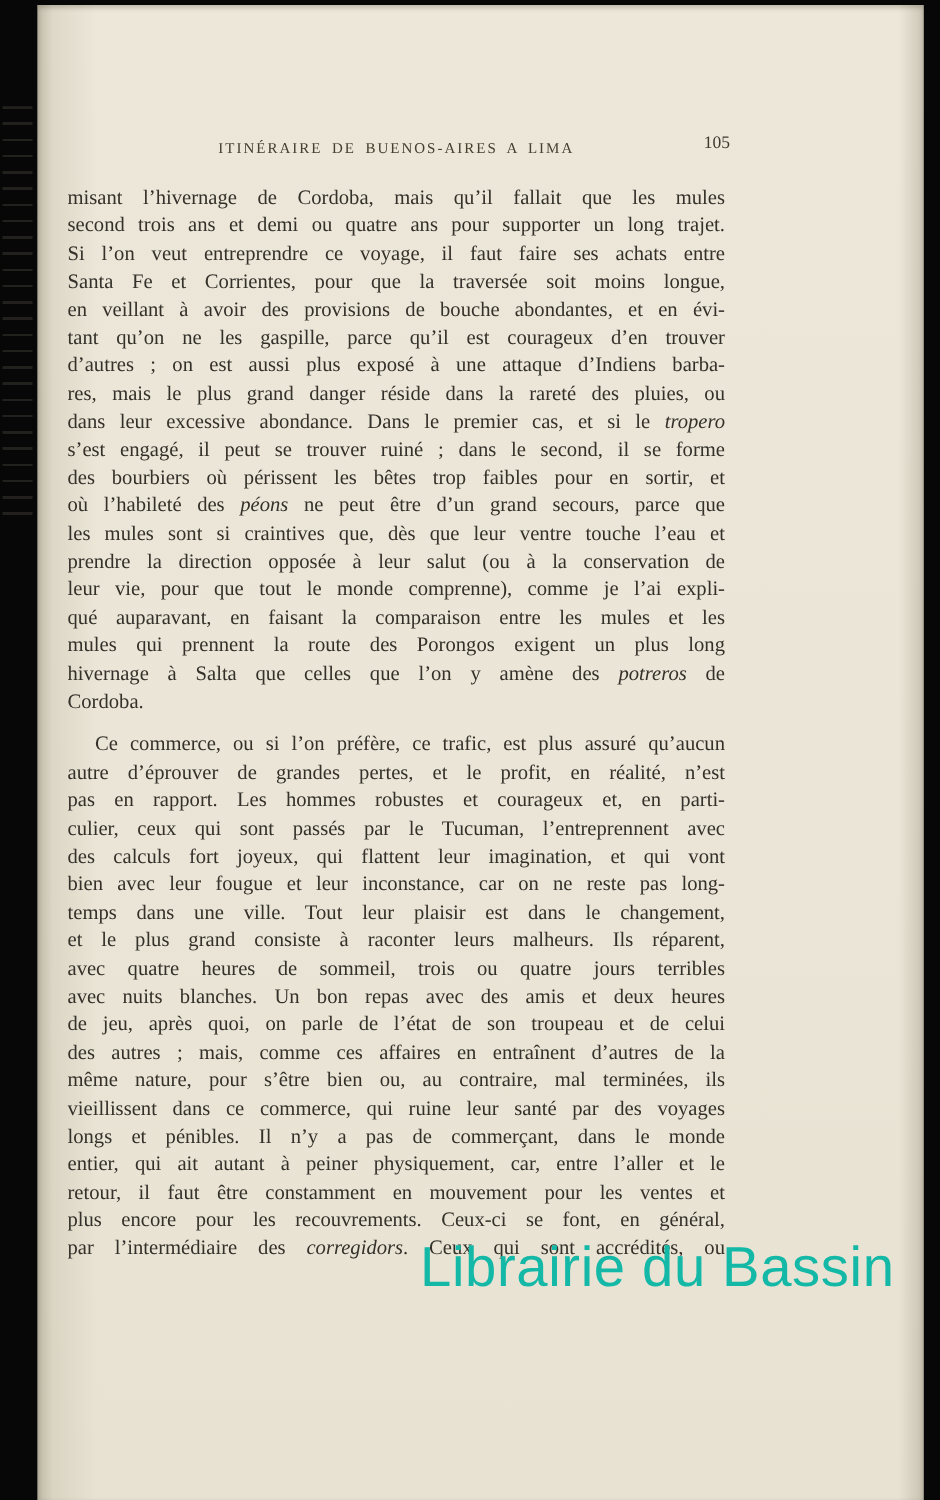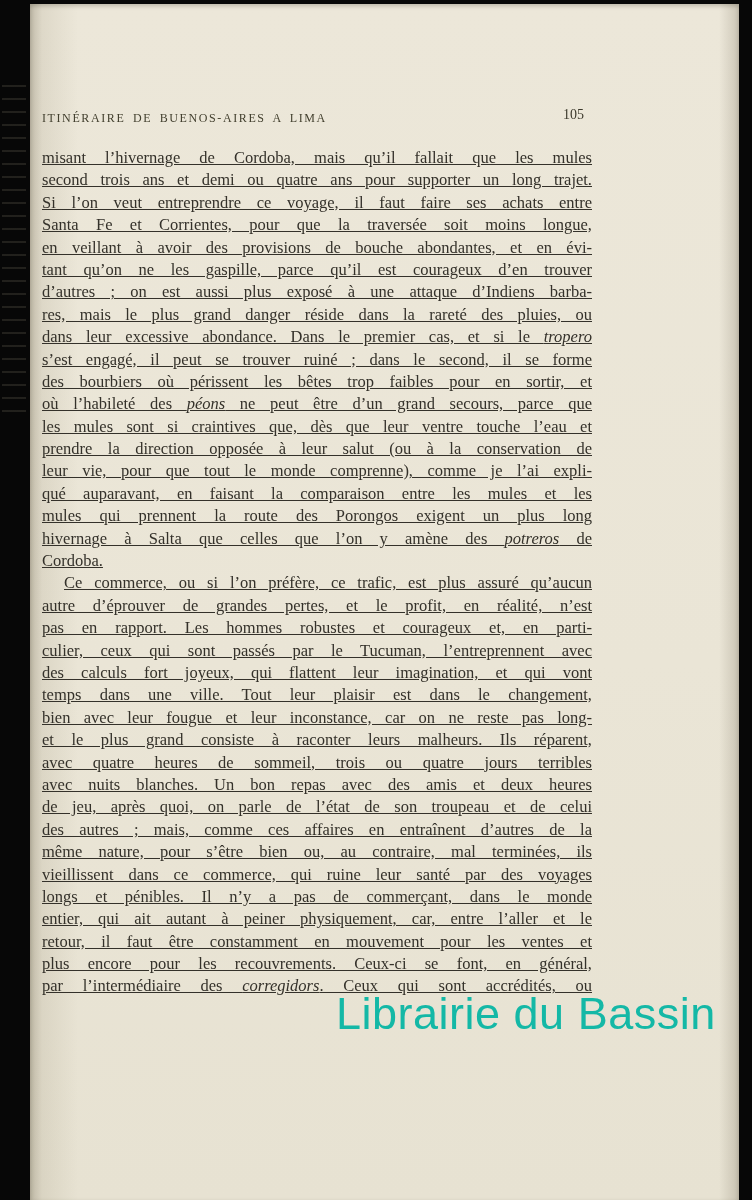--- a/index.html
+++ b/index.html
@@ -35,40 +35,40 @@
     left: 12px; top: 107px;
     width: 550px;
   }
   .running-header {
     position: relative;
     height: 16px;
   }
   .header-title {
     position: absolute;
     left: 0; right: 0;
-    text-align: left;
+    text-align: center;
     font-size: 12px;
     letter-spacing: 1.6px;
     word-spacing: 3px;
     color: #43402f;
     white-space: nowrap;
   }
   .folio {
     position: absolute;
     right: 8px; top: -4px;
     font-size: 14px;
     color: #3c392c;
   }
   .text-block {
     margin-top: 20px;
     font-size: 16.5px;
     line-height: 22.4px;
     color: #34312a;
   }
-  .par { margin: 0; text-decoration: underline; }
+  .par { margin: 12px; }
   .line {
     height: 22.4px;
     overflow: hidden;
     text-align: justify;
     text-align-last: justify;
   }
   .line.unjust { text-align-last: left; }
   .line.indent { text-indent: 22px; }
   .line em { font-style: italic; }
   .watermark {
@@ -117,22 +117,22 @@
             <div class="line"><span>mules qui prennent la route des Porongos exigent un plus long</span></div>
             <div class="line"><span>hivernage à Salta que celles que l’on y amène des </span><em>potreros</em><span> de</span></div>
             <div class="line unjust"><span>Cordoba.</span></div>
           </div>
         <div class="par">
             <div class="line indent"><span>Ce commerce, ou si l’on préfère, ce trafic, est plus assuré qu’aucun</span></div>
             <div class="line"><span>autre d’éprouver de grandes pertes, et le profit, en réalité, n’est</span></div>
             <div class="line"><span>pas en rapport. Les hommes robustes et courageux et, en parti-</span></div>
             <div class="line"><span>culier, ceux qui sont passés par le Tucuman, l’entreprennent avec</span></div>
             <div class="line"><span>des calculs fort joyeux, qui flattent leur imagination, et qui vont</span></div>
+            <div class="line"><span>bien avec leur fougue et leur inconstance, car on ne reste pas long-</span></div>
             <div class="line"><span>temps dans une ville. Tout leur plaisir est dans le changement,</span></div>
-            <div class="line"><span>bien avec leur fougue et leur inconstance, car on ne reste pas long-</span></div>
             <div class="line"><span>et le plus grand consiste à raconter leurs malheurs. Ils réparent,</span></div>
             <div class="line"><span>avec quatre heures de sommeil, trois ou quatre jours terribles</span></div>
             <div class="line"><span>avec nuits blanches. Un bon repas avec des amis et deux heures</span></div>
             <div class="line"><span>de jeu, après quoi, on parle de l’état de son troupeau et de celui</span></div>
             <div class="line"><span>des autres ; mais, comme ces affaires en entraînent d’autres de la</span></div>
             <div class="line"><span>même nature, pour s’être bien ou, au contraire, mal terminées, ils</span></div>
             <div class="line"><span>vieillissent dans ce commerce, qui ruine leur santé par des voyages</span></div>
             <div class="line"><span>longs et pénibles. Il n’y a pas de commerçant, dans le monde</span></div>
             <div class="line"><span>entier, qui ait autant à peiner physiquement, car, entre l’aller et le</span></div>
             <div class="line"><span>retour, il faut être constamment en mouvement pour les ventes et</span></div>

